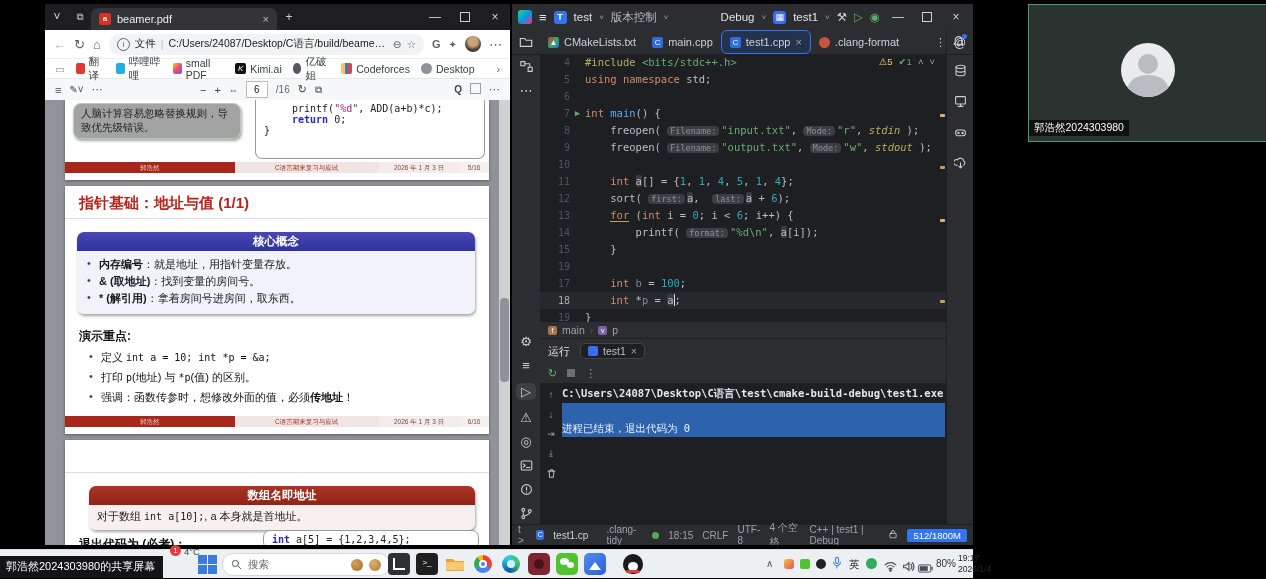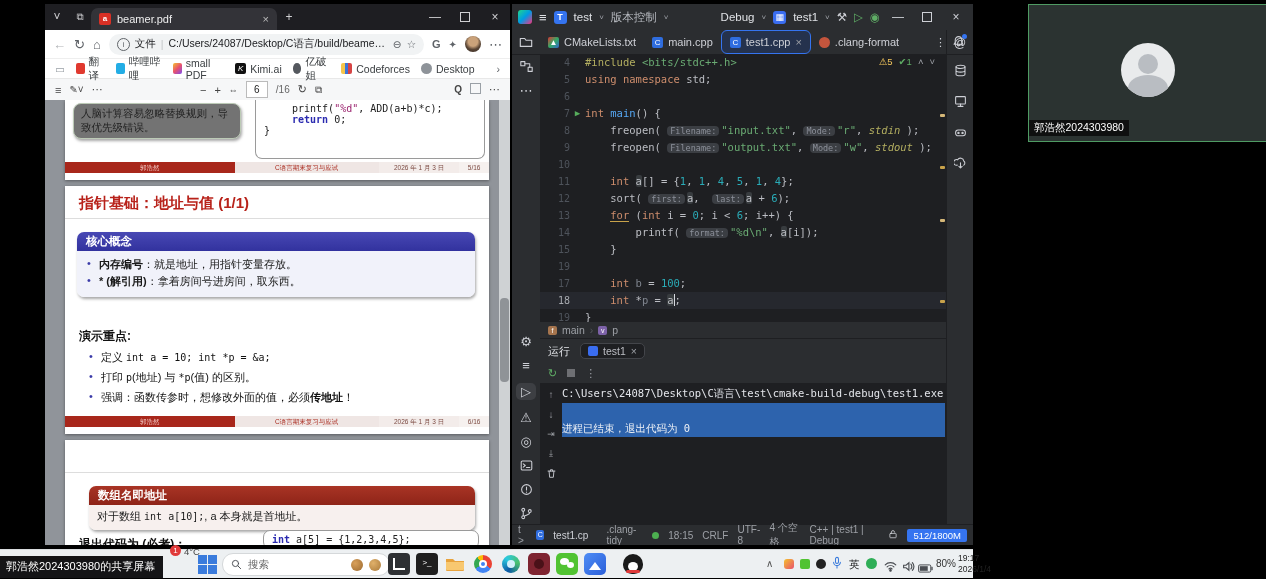--- a/index.html
+++ b/index.html
@@ -21,21 +21,21 @@
   .b-bookmarks{height:19px;background:#fff;display:flex;align-items:center;gap:11px;padding:0 10px;font-size:10.5px;color:#3c4043;border-bottom:1px solid #e8e8e8;}
   .bm{display:flex;align-items:center;gap:4px;}
   .bm i{width:11px;height:11px;border-radius:2px;display:inline-block;}
   .pdfbar{height:21px;background:#f6f7f8;border-bottom:1px solid #d9d9d9;display:flex;align-items:center;gap:8px;padding:0 10px;font-size:11px;color:#444;}
   .pagebox{width:20px;height:15px;background:#fff;border:1px solid #bbb;font-size:10px;text-align:center;line-height:15px;color:#222;}
   #pdf-content{position:absolute;left:0;top:96px;width:465px;bottom:0;background:#90949a;overflow:hidden;}
   .page{position:absolute;left:20px;width:424px;background:#fff;box-shadow:0 1px 3px rgba(0,0,0,.4);overflow:hidden;}
   .s-title{color:#b8221a;font-size:15px;font-weight:600;}
   .s-rule{border-bottom:1px solid #ddd;}
   .blockbox{position:absolute;border-radius:7px;box-shadow:1px 2px 3px rgba(0,0,0,.35);}
-  .blockhead{border-radius:7px 7px 0 0;color:#fff;font-size:11.5px;font-weight:bold;padding:2px 9px;}
+  .blockhead{border-radius:7px 7px 0 0;color:#fff;font-size:11.5px;font-weight:bold;padding:2px 9px;text-align:center;}
   .blockbody{font-size:11px;color:#1a1a1a;padding:4px 8px 6px 8px;border-radius:0 0 7px 7px;}
   .bul{list-style:none;margin:2px 0;padding-left:14px;position:relative;}
   .bul:before{content:"•";position:absolute;left:2px;color:#3a3aa8;}
   .rt-b{font-weight:bold;}
   .rt-m{font-family:"DejaVu Sans Mono",monospace;font-size:10px;}
   .rt-pl{font-family:"DejaVu Sans Mono",monospace;color:#222;}
   .rt-kwb{font-family:"DejaVu Sans Mono",monospace;color:#2a2ab0;font-weight:bold;}
   .rt-str{font-family:"DejaVu Sans Mono",monospace;color:#9c2670;}
   .s-footer{position:absolute;left:0;right:0;display:flex;height:11px;font-size:6.5px;line-height:11px;text-align:center;}
   .s-footer .f1{background:#a8271b;color:#f4cdc8;width:40%;}
@@ -78,21 +78,21 @@
   #insp{position:absolute;top:52px;right:38px;font-size:9.5px;color:#9da0a6;display:flex;gap:6px;align-items:center;}
   #ed-scroll{position:absolute;right:26px;top:50px;width:8px;bottom:223px;}
   .mark{position:absolute;left:1px;width:5px;height:3px;border-radius:1px;}
   #crumbs{position:absolute;left:28px;right:26px;top:318px;height:16px;background:#2b2d30;display:flex;align-items:center;gap:5px;font-size:10.5px;color:#9da0a6;padding-left:8px;}
   .crumb-ic{width:9px;height:9px;border-radius:2px;background:#a6754e;color:#fff;font-size:7px;line-height:9px;text-align:center;}
   #runpanel{position:absolute;left:28px;right:26px;top:334px;bottom:20px;background:#1e1f22;border-top:1px solid #1e1f22;}
   .rp-head{height:24px;background:#2b2d30;display:flex;align-items:center;gap:10px;padding:0 8px;font-size:11px;}
   .rp-tab{display:flex;align-items:center;gap:5px;background:#1e1f22;border:1px solid #43454a;border-radius:5px;padding:1px 7px;font-size:10.5px;}
   .rp-tools{height:20px;background:#2b2d30;border-bottom:1px solid #1e1f22;display:flex;align-items:center;gap:10px;padding:0 8px;color:#9da0a6;font-size:11px;}
   #console{position:absolute;left:22px;right:2px;top:46px;bottom:0;font-family:"DejaVu Sans Mono",monospace;font-size:10.5px;line-height:17px;}
-  .con-path{color:#e3e5ea;font-weight:normal;white-space:pre;}
+  .con-path{color:#e3e5ea;font-weight:bold;white-space:pre;}
   .sel-block{background:#2d63ad;color:#eef1f6;white-space:pre;margin-top:1px;}
   .rp-gutter{position:absolute;left:0;top:46px;bottom:0;width:22px;display:flex;flex-direction:column;align-items:center;gap:9px;padding-top:4px;color:#9da0a6;font-size:10px;}
   #statusbar{position:absolute;left:0;right:0;bottom:0;height:20px;background:#2b2d30;border-top:1px solid #1e1f22;
              display:flex;align-items:center;font-size:10px;color:#9da0a6;padding:0 6px;gap:9px;}
   .memchip{background:#3574f0;color:#fff;padding:1px 6px;border-radius:2px;font-size:9.5px;}
   .rstripe{position:absolute;right:0;top:26px;width:26px;bottom:20px;border-left:1px solid #1e1f22;display:flex;flex-direction:column;align-items:center;gap:13px;padding-top:6px;color:#ced0d6;}
 
   
   #taskbar{left:0;top:549px;width:973px;height:28px;background:#edf0f2;border-top:1px solid #d9dcde;}
   .tb-ic{position:absolute;top:3px;width:22px;height:22px;border-radius:4px;}
@@ -194,21 +194,21 @@
       <span style="font-size:10px">⧉</span>
       <span style="flex:1"></span>
       <span style="font-weight:bold;font-size:10px">Q</span>
       <span style="color:#9aa0a6"><i style="display:inline-block;width:9px;height:9px;border:1px solid #9aa0a6"></i></span>
       <span>⋯</span>
     </div>
 
     <div id="pdf-content">
 
       <div class="page" style="top:0;height:80px">
-        <div class="blockbox" style="left:8px;top:3px;width:166px;background:#737373;border:1px solid #bccab6;border-radius:8px">
+        <div class="blockbox" style="left:8px;top:3px;width:166px;background:#a3a3a3;border:1px solid #bccab6;border-radius:8px">
           <div style="font-size:10.5px;padding:3px 7px;color:#222">
             <div><span>人脑计算容易忽略替换规则，</span><span>导致优先级错误。</span></div>
           </div>
         </div>
         <div class="codebox abs" style="left:190px;top:0px;width:212px;height:52px;border-top:none;border-radius:0 0 7px 7px">
           <div style="padding-left:28px"><span class="rt-pl">printf(</span><span class="rt-str">"%d"</span><span class="rt-pl">, ADD(a+b)*c);</span></div>
           <div style="padding-left:28px"><span class="rt-kwb">return</span><span class="rt-pl"> 0;</span></div>
           <div><span class="rt-pl">}</span></div>
         </div>
         <div class="s-footer" style="top:62px">
@@ -219,20 +219,21 @@
         </div>
       </div>
 
       <div class="page" style="top:86px;height:248px">
         <div class="s-title" style="position:absolute;left:14px;top:8px">指针基础：地址与值 (1/1)</div>
         <div class="s-rule" style="position:absolute;left:0;right:0;top:32px"></div>
         <div class="blockbox" style="left:12px;right:14px;top:46px">
           <div class="blockhead" style="background:linear-gradient(#4848b4,#32329e)">核心概念</div>
           <div class="blockbody" style="background:#f1f2fa">
             <div class="bul"><span class="rt-b">内存编号</span><span>：就是地址，用指针变量存放。</span></div>
+            <div class="bul"><span class="rt-b">&amp; (取地址)</span><span>：找到变量的房间号。</span></div>
             <div class="bul"><span class="rt-b">* (解引用)</span><span>：拿着房间号进房间，取东西。</span></div>
           </div>
         </div>
         <div style="position:absolute;left:14px;top:142px;font-size:12px;font-weight:bold;color:#111">演示重点:</div>
         <div style="position:absolute;left:22px;top:162px;right:10px;font-size:11px;color:#111">
           <div class="bul"><span>定义 </span><span class="rt-m">int a = 10; int *p = &amp;a;</span></div>
           <div class="bul" style="margin-top:5px"><span>打印 </span><span class="rt-m">p</span><span>(地址) 与 </span><span class="rt-m">*p</span><span>(值) 的区别。</span></div>
           <div class="bul" style="margin-top:5px"><span>强调：函数传参时，想修改外面的值，必须</span><span class="rt-b">传地址</span><span>！</span></div>
         </div>
         <div class="s-footer" style="top:230px">

